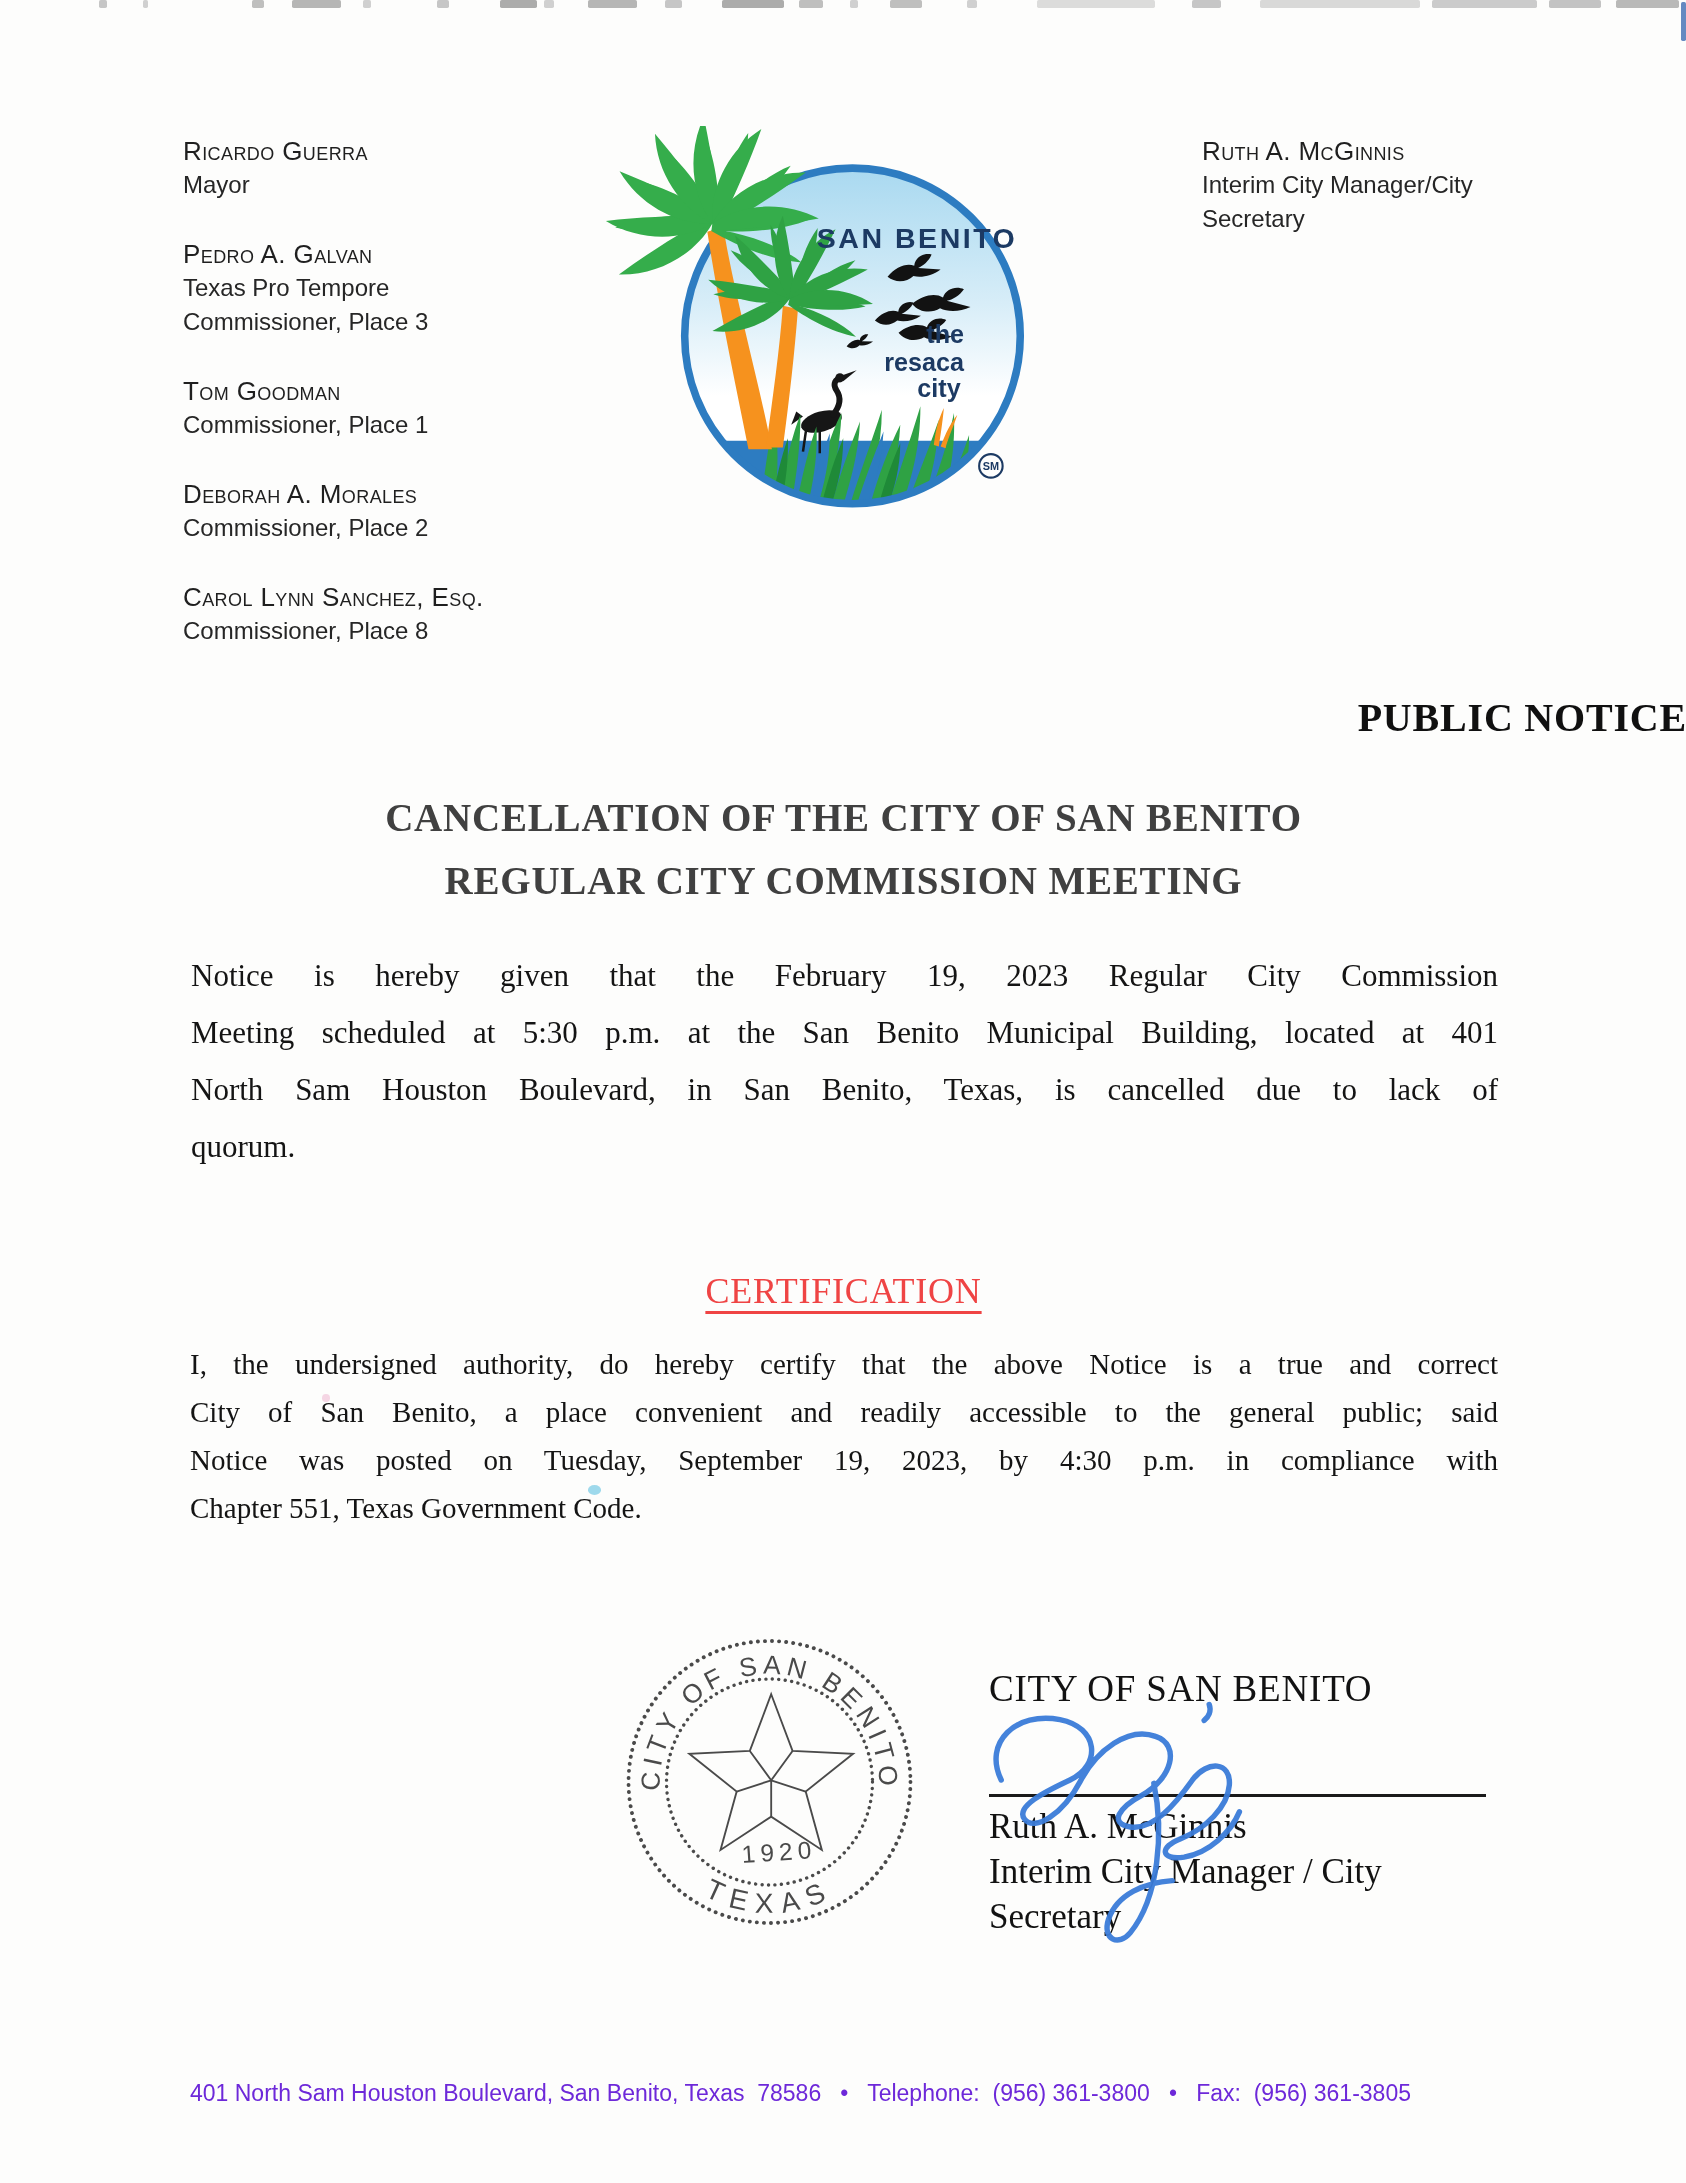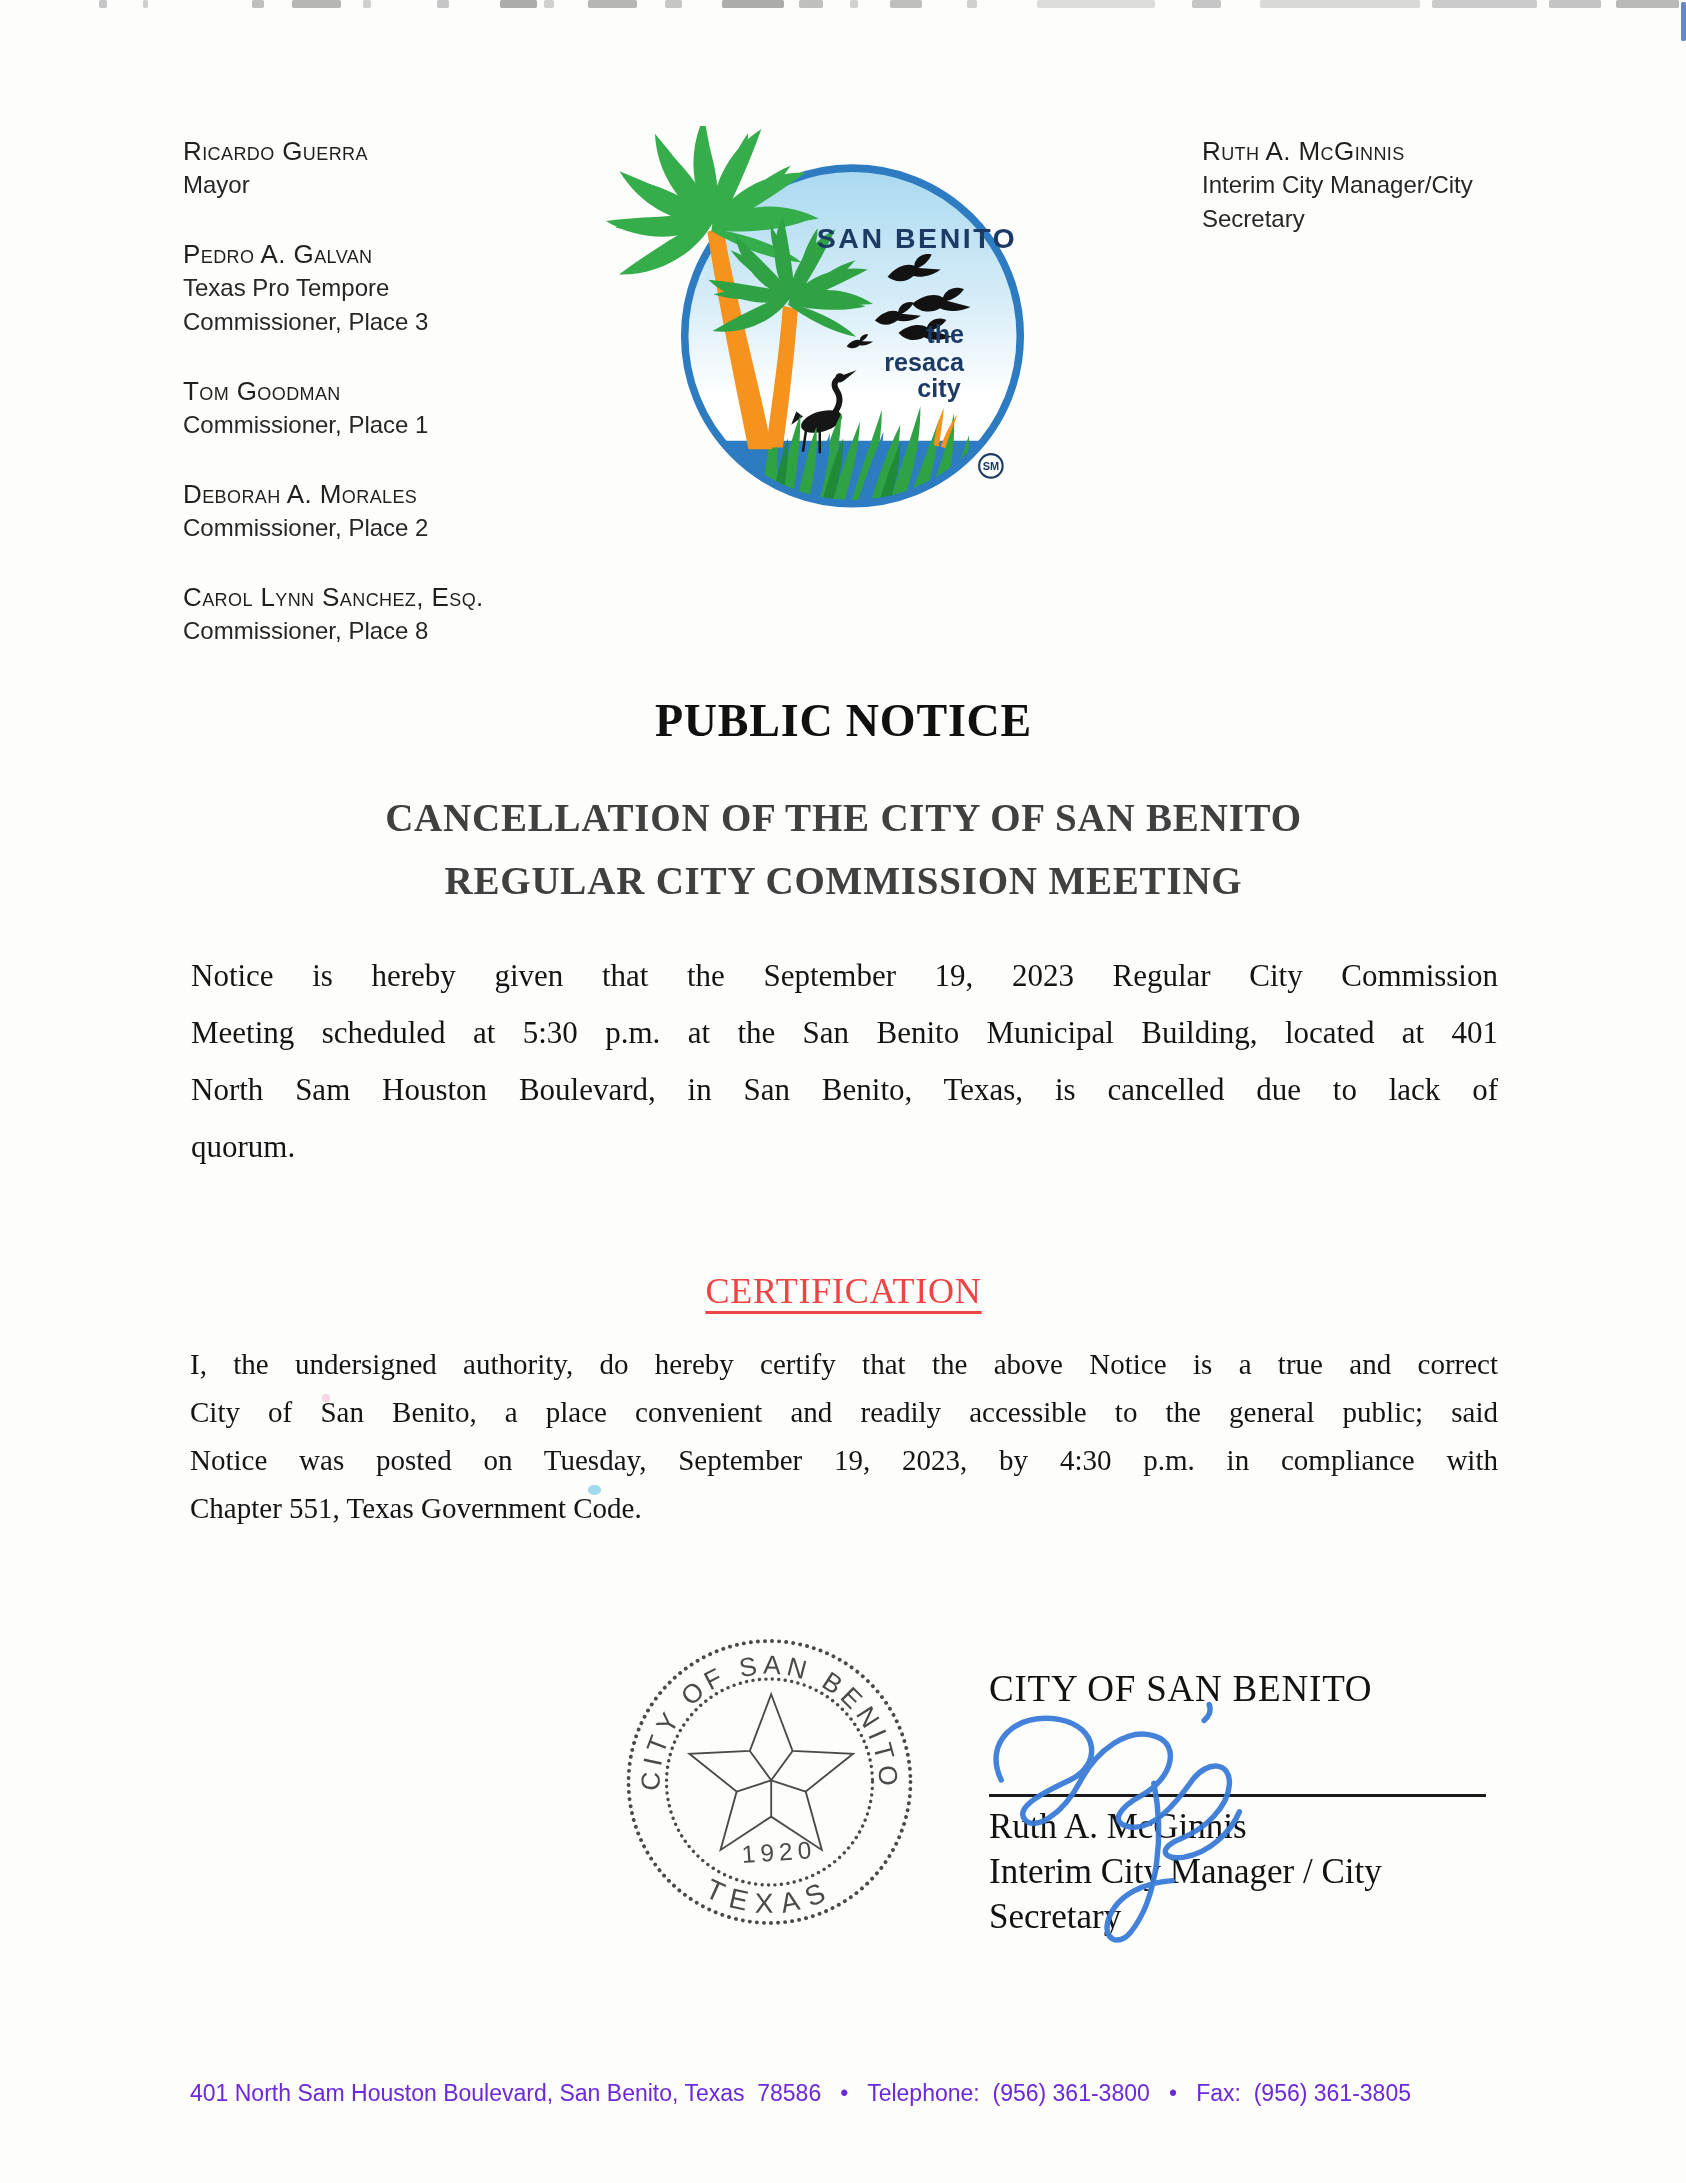--- a/index.html
+++ b/index.html
@@ -15,22 +15,22 @@
   .officials{position:absolute;left:183px;top:134px;width:403px;}
   .group{margin-bottom:35px;}
   .o-name{font-size:26px;line-height:34px;color:#1f1f1f;font-variant:small-caps;letter-spacing:0.4px;}
   .o-title{font-size:24px;line-height:34px;color:#262626;}
   .manager{position:absolute;left:1202px;top:134px;width:361px;}
 
   
   .logo-svg{position:absolute;left:605px;top:126px;width:453px;height:403px;}
   .seal-svg{position:absolute;left:626px;top:1636px;width:287px;height:292px;}
   .sig-svg{position:absolute;left:966px;top:1696px;width:369px;height:277px;z-index:4;}
-  .doc-title{position:absolute;left:0;top:694px;width:100%;text-align:center;
-             font-family:"Liberation Serif",serif;font-weight:bold;font-size:46px;
+  .doc-title{position:absolute;left:0;top:694px;width:100%;text-align:right;
+             font-family:"Liberation Serif",serif;font-weight:bold;font-size:40px;
              letter-spacing:0.8px;color:#101010;}
   .doc-subtitle{position:absolute;left:0;top:786px;width:100%;text-align:center;
              font-family:"Liberation Serif",serif;font-weight:bold;font-size:39px;
              line-height:63px;letter-spacing:0.8px;color:#404040;}
   .body-par{position:absolute;left:191px;top:947px;width:1307px;
              font-family:"Liberation Serif",serif;font-size:31px;color:#141414;}
   .jline{line-height:57px;text-align:justify;text-align-last:justify;}
   .jlast{line-height:57px;}
   .cert-heading{position:absolute;left:0;top:1270px;width:100%;text-align:center;
              font-family:"Liberation Serif",serif;font-size:36px;color:#ef4444;
@@ -195,21 +195,21 @@
     </g>
   </svg>
 
   <div class="doc-title">PUBLIC NOTICE</div>
   <div class="doc-subtitle">
     <div>CANCELLATION OF THE CITY OF SAN BENITO</div>
     <div>REGULAR CITY COMMISSION MEETING</div>
   </div>
 
   <div class="body-par">
-    <div class="jline">Notice is hereby given that the September 19, 2023 Regular City Commission</div>
+    <div class="jline">Notice is hereby given that the February 19, 2023 Regular City Commission</div>
     <div class="jline">Meeting scheduled at 5:30 p.m. at the San Benito Municipal Building, located at 401</div>
     <div class="jline">North Sam Houston Boulevard, in San Benito, Texas, is cancelled due to lack of</div>
     <div class="jlast">quorum.</div>
   </div>
 
   <div class="cert-heading">CERTIFICATION</div>
   <div class="cert-par">
     <div class="cline">I, the undersigned authority, do hereby certify that the above Notice is a true and correct</div>
     <div class="cline">City of San Benito, a place convenient and readily accessible to the general public; said</div>
     <div class="cline">Notice was posted on Tuesday, September 19, 2023, by 4:30 p.m. in compliance with</div>

